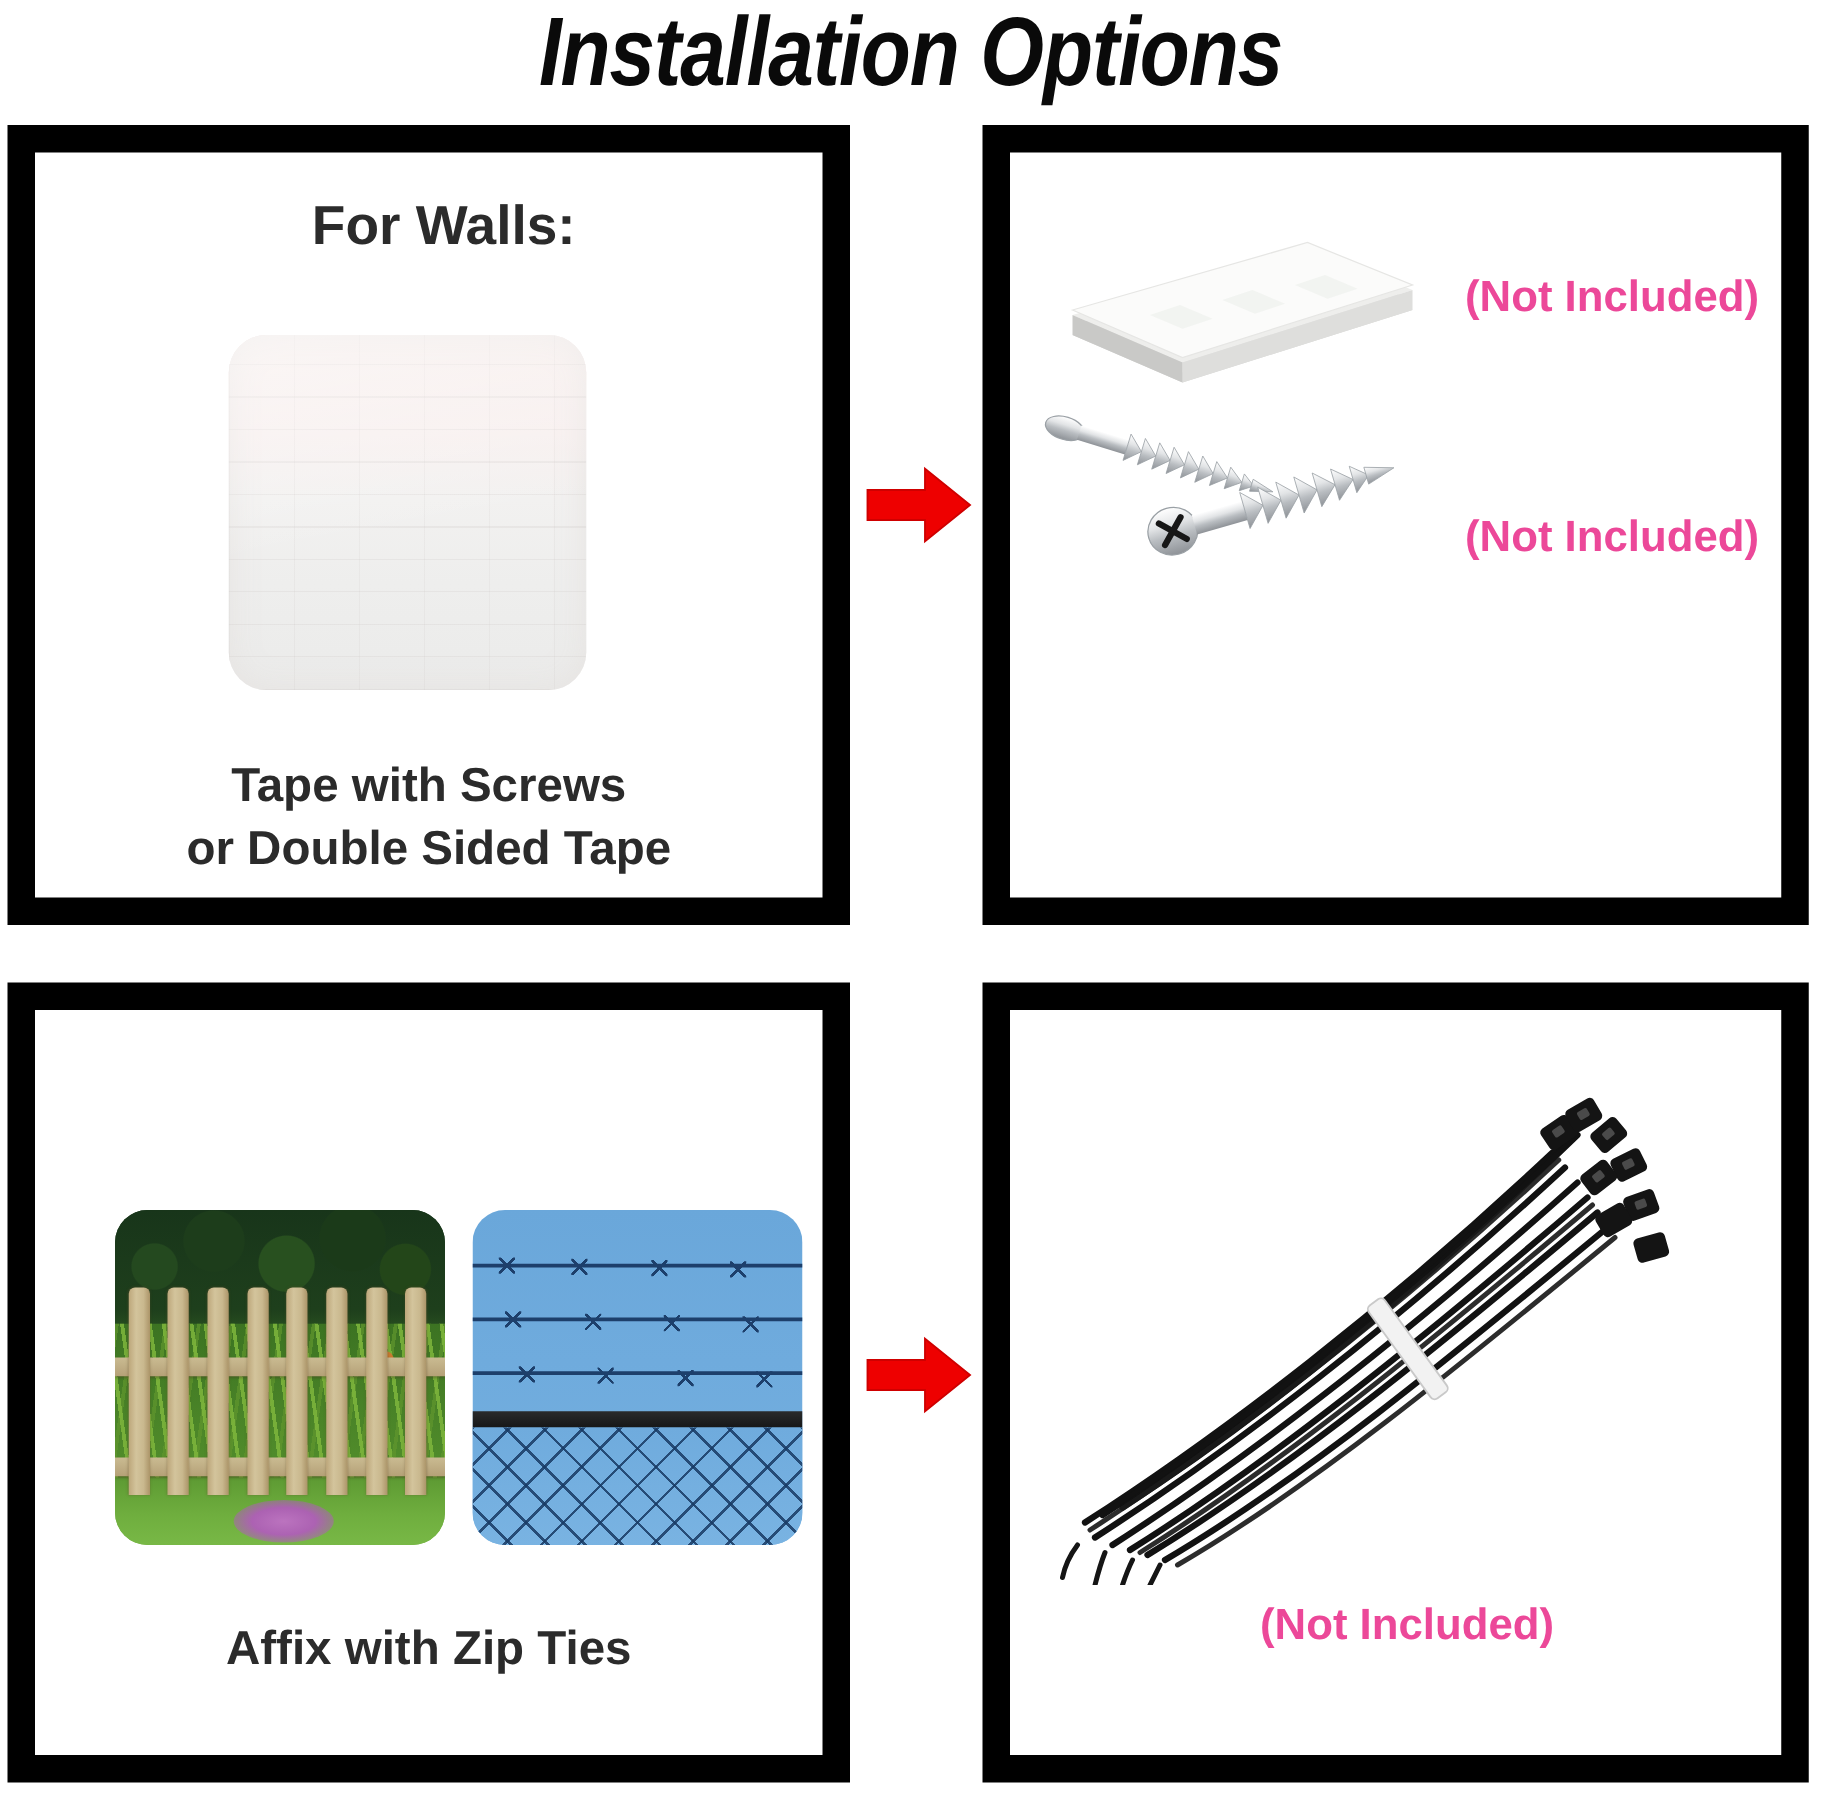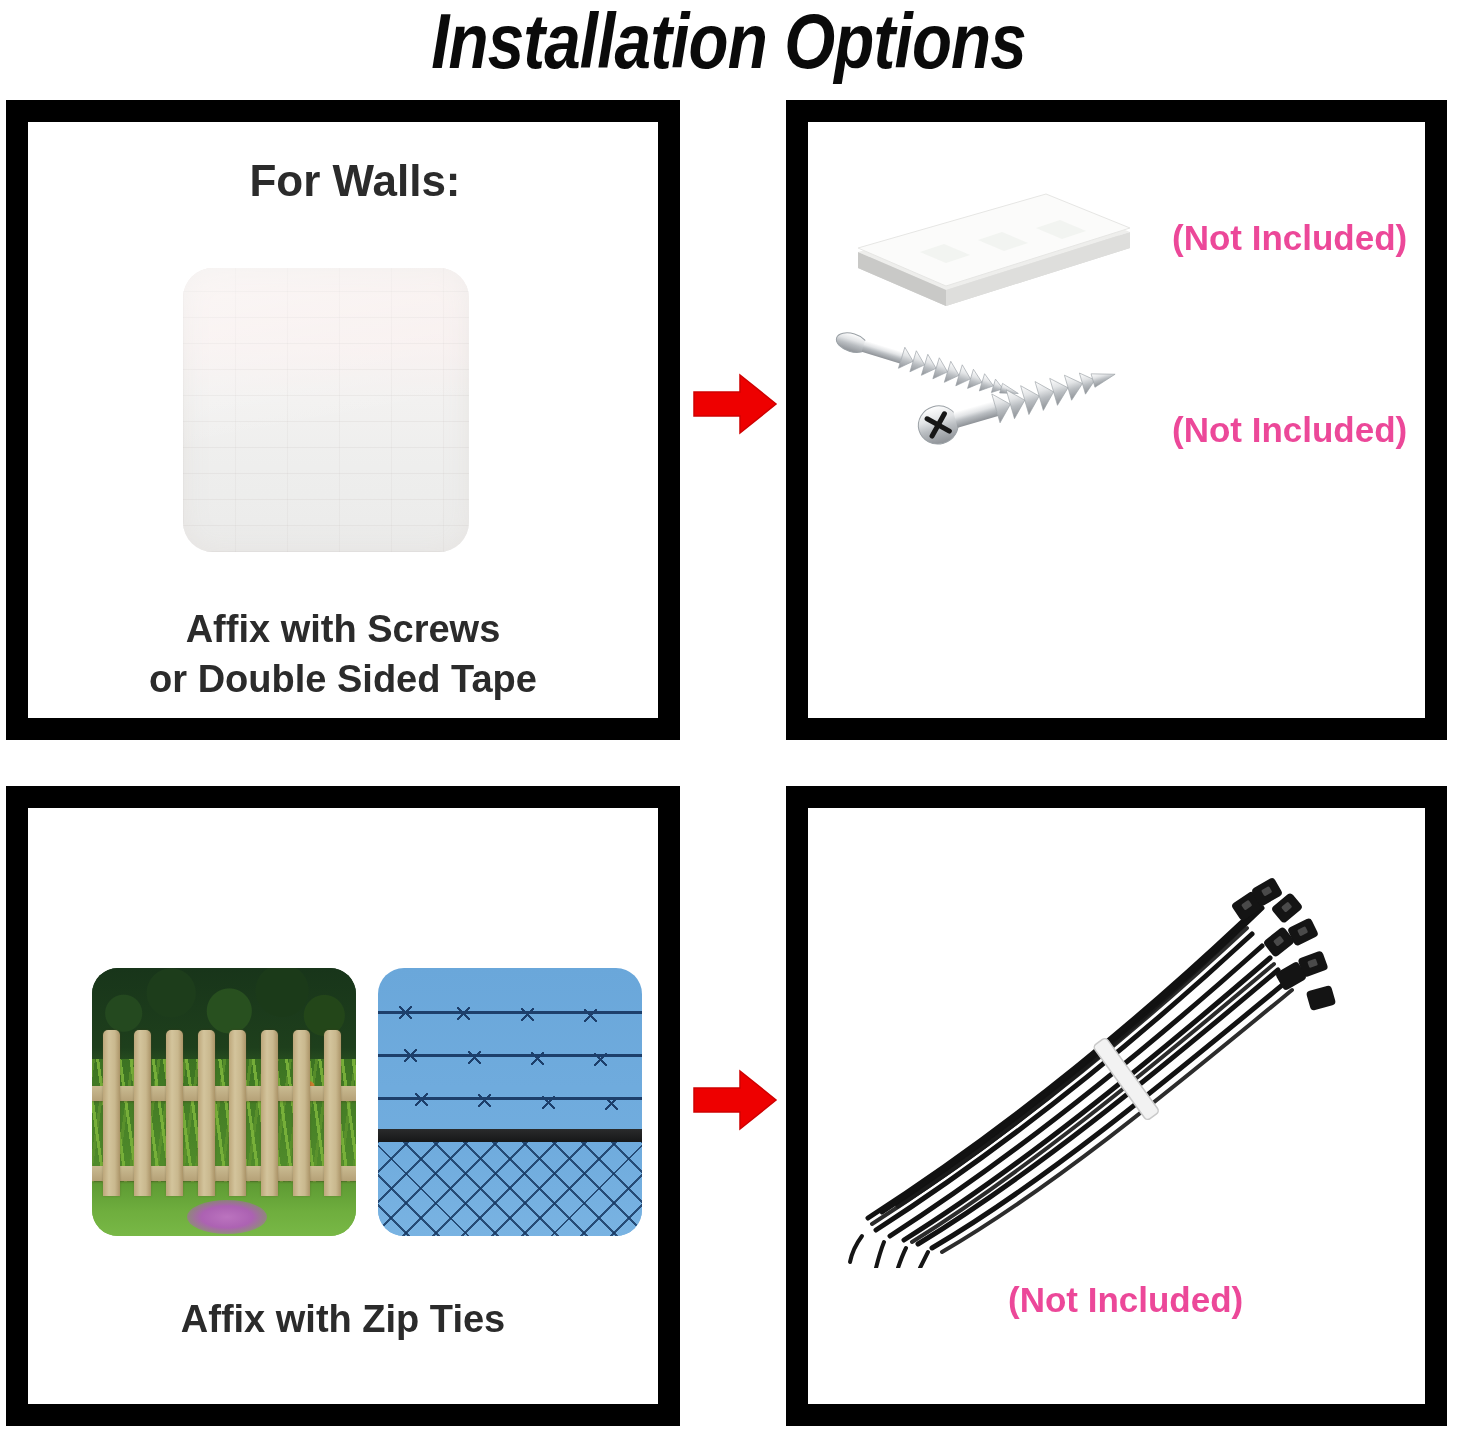--- a/index.html
+++ b/index.html
@@ -223,21 +223,21 @@
   <div class="panel-inner">
 
     <div class="panel-heading" style="top:34px;">For Walls:</div>
 
     <div id="wall-swatch">
       <div class="brick-rows"></div>
       <div class="brick-joints"></div>
       <div class="wall-sheen"></div>
     </div>
 
-    <div class="caption" style="top:482px;">Affix with Screws</div>
+    <div class="caption" style="top:482px;">Tape with Screws</div>
     <div class="caption" style="top:532px;">or Double Sided Tape</div>
   </div>
 </div>
 
 <div class="arrow" id="arrow-top">
   <svg viewBox="0 0 86 64" width="86" height="64" aria-hidden="true">
     <polygon points="2,20 48,20 48,3 84,32 48,61 48,44 2,44" fill="#ee0000" stroke="#cf0000" stroke-width="1.5"></polygon>
   </svg>
 </div>
 

